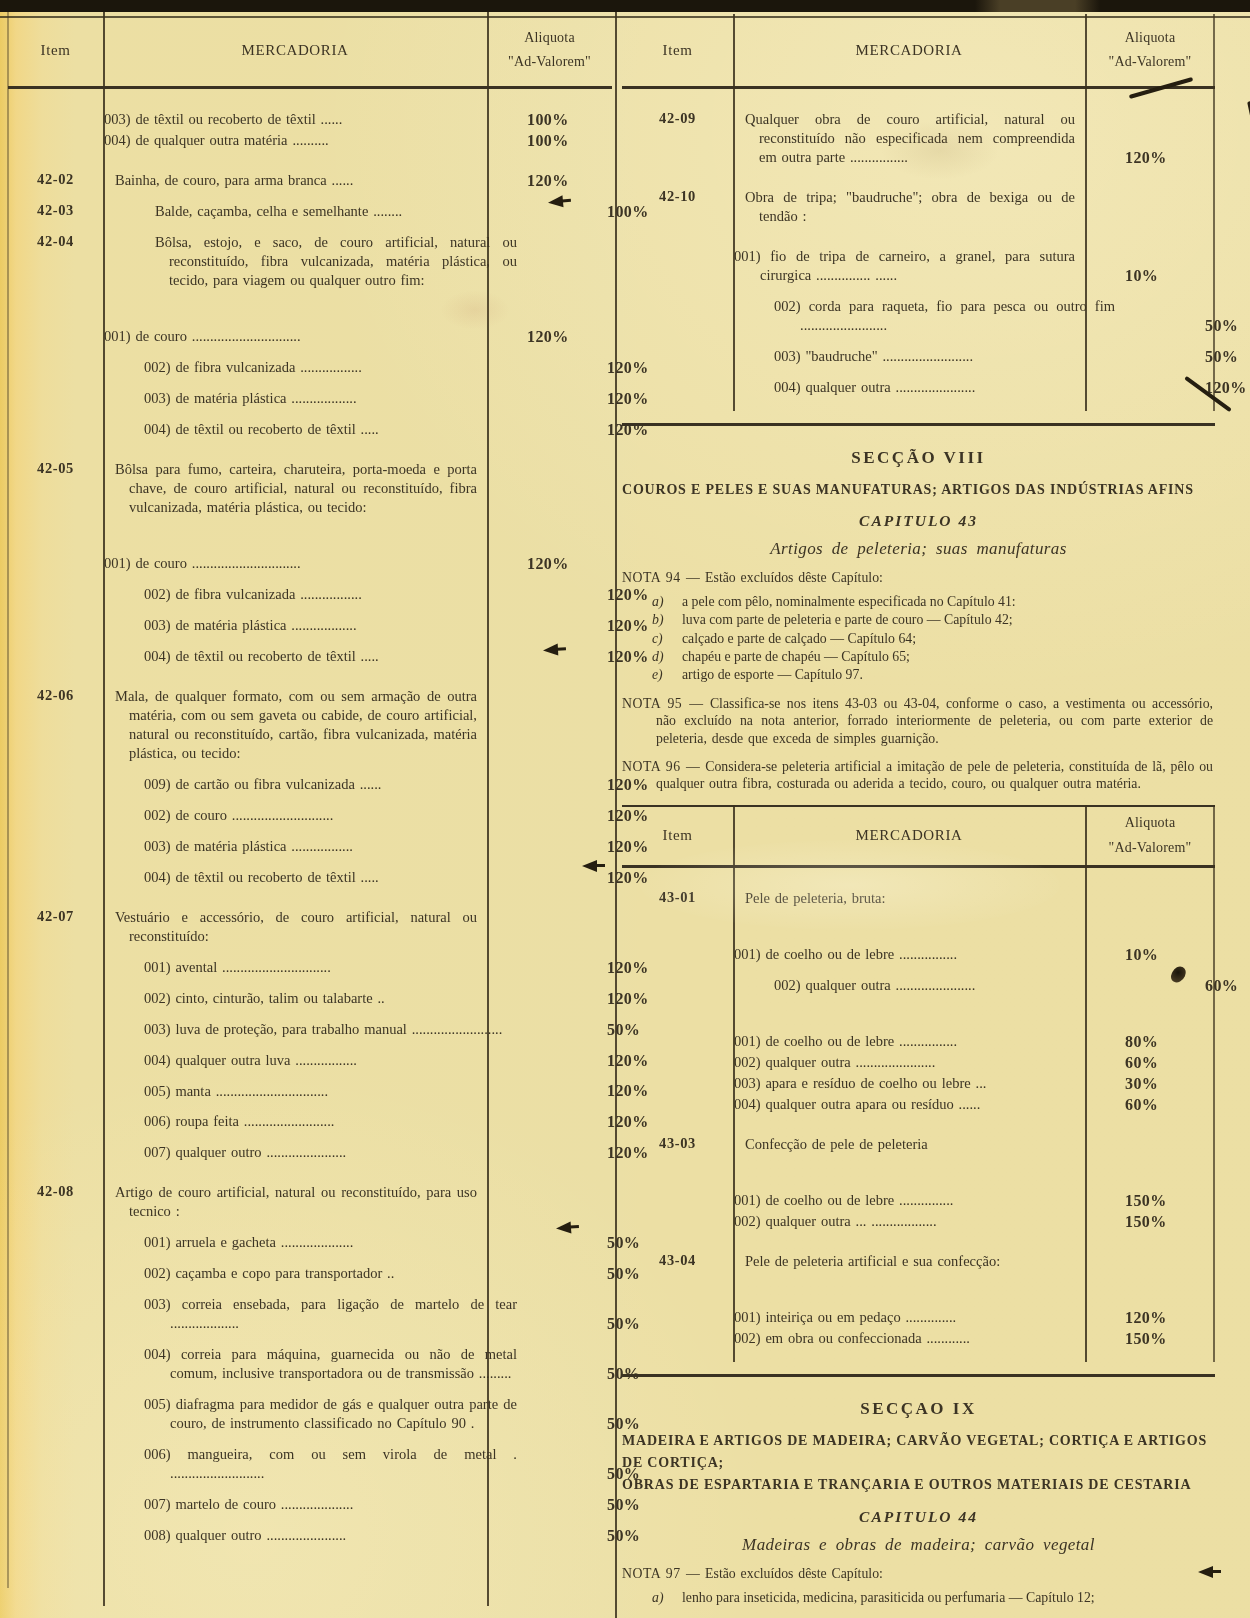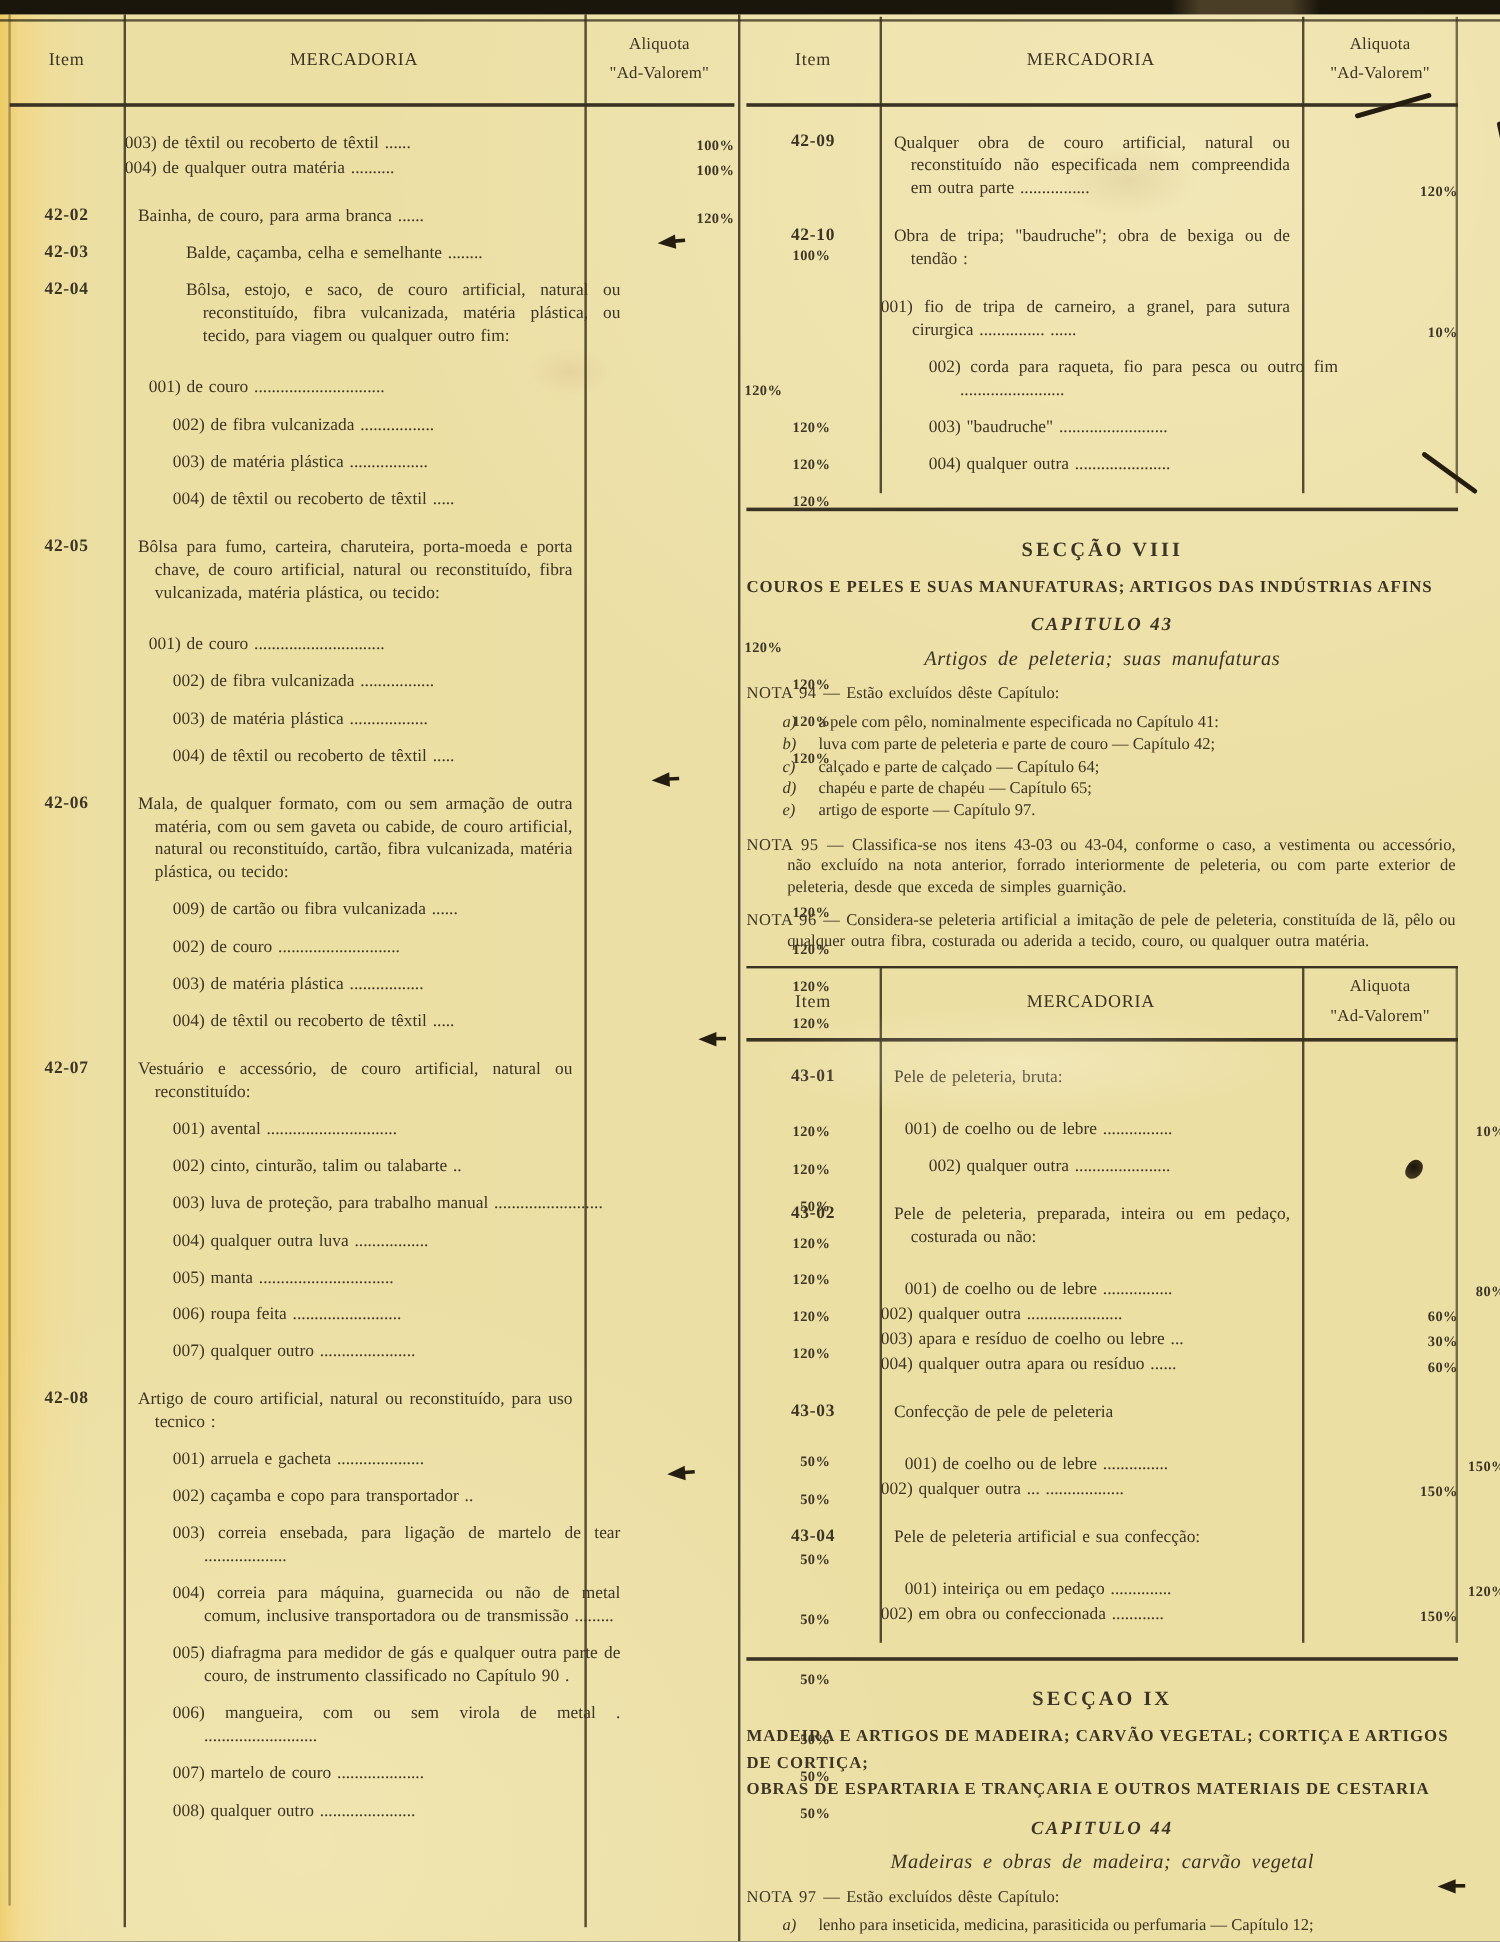--- a/index.html
+++ b/index.html
@@ -34,22 +34,22 @@
   .th{text-align:center;font-size:15px;letter-spacing:.6px;}
   .th-aliq{font-size:14px;line-height:1.75;letter-spacing:.2px;}
   .thead.compact{height:58px;border-top:2px solid #3a3222;margin-top:12px;}
 
   
   .trow{display:grid;}
   .c-item{text-align:center;font-weight:700;font-size:14.5px;align-self:start;letter-spacing:.6px;}
   .c-desc{font-size:14.5px;line-height:1.31;text-align:justify;word-spacing:1.2px;}
   .trow.main>.c-desc{padding:0 10px 0 26px;text-indent:-14px;}
   .trow.sub>.c-desc{padding:0 10px 0 27px;text-indent:-26px;}
-  .c-rate{align-self:end;font-weight:700;font-size:12px;padding-left:24px;letter-spacing:.4px;white-space:nowrap;text-align:right;}
-  .g0{margin-top:2px;} .g1{margin-top:12px;gap:40px;} .g2{margin-top:21px;} .g3{margin-top:24px;gap:20px;}
+  .c-rate{align-self:end;font-weight:700;font-size:16px;padding-left:40px;letter-spacing:.4px;white-space:nowrap;}
+  .g0{margin-top:2px;} .g1{margin-top:12px;gap:40px;} .g2{margin-top:21px;} .g3{margin-top:37px;}
 
   
   .rtable{position:relative;}
   .tvl{position:absolute;width:2px;background:rgba(58,48,28,.85);top:0;bottom:0;}
   .tvl.item{left:111px;} .tvl.rate{left:463px;} .tvl.edge{left:591px;opacity:.8;}
   .tpad{height:14px;}
 
   .divider{border-top:3px solid #3a3222;margin-top:12px;}
 
   
@@ -392,25 +392,20 @@
           <div class="trow sub g3">
             <div class="c-item"></div>
             <div class="c-desc">001) de coelho ou de lebre ................</div>
             <div class="c-rate">10%</div>
           </div>
           <div class="trow sub g1">
             <div class="c-item"></div>
             <div class="c-desc">002) qualquer outra ......................</div>
             <div class="c-rate">60%</div>
           </div>
-          <div class="trow main g2">
-            <div class="c-item">43-02</div>
-            <div class="c-desc">Pele de peleteria, preparada, inteira ou em pedaço, costurada ou não:</div>
-            <div class="c-rate"></div>
-          </div>
           <div class="trow sub g3">
             <div class="c-item"></div>
             <div class="c-desc">001) de coelho ou de lebre ................</div>
             <div class="c-rate">80%</div>
           </div>
           <div class="trow sub g0">
             <div class="c-item"></div>
             <div class="c-desc">002) qualquer outra ......................</div>
             <div class="c-rate">60%</div>
           </div>

